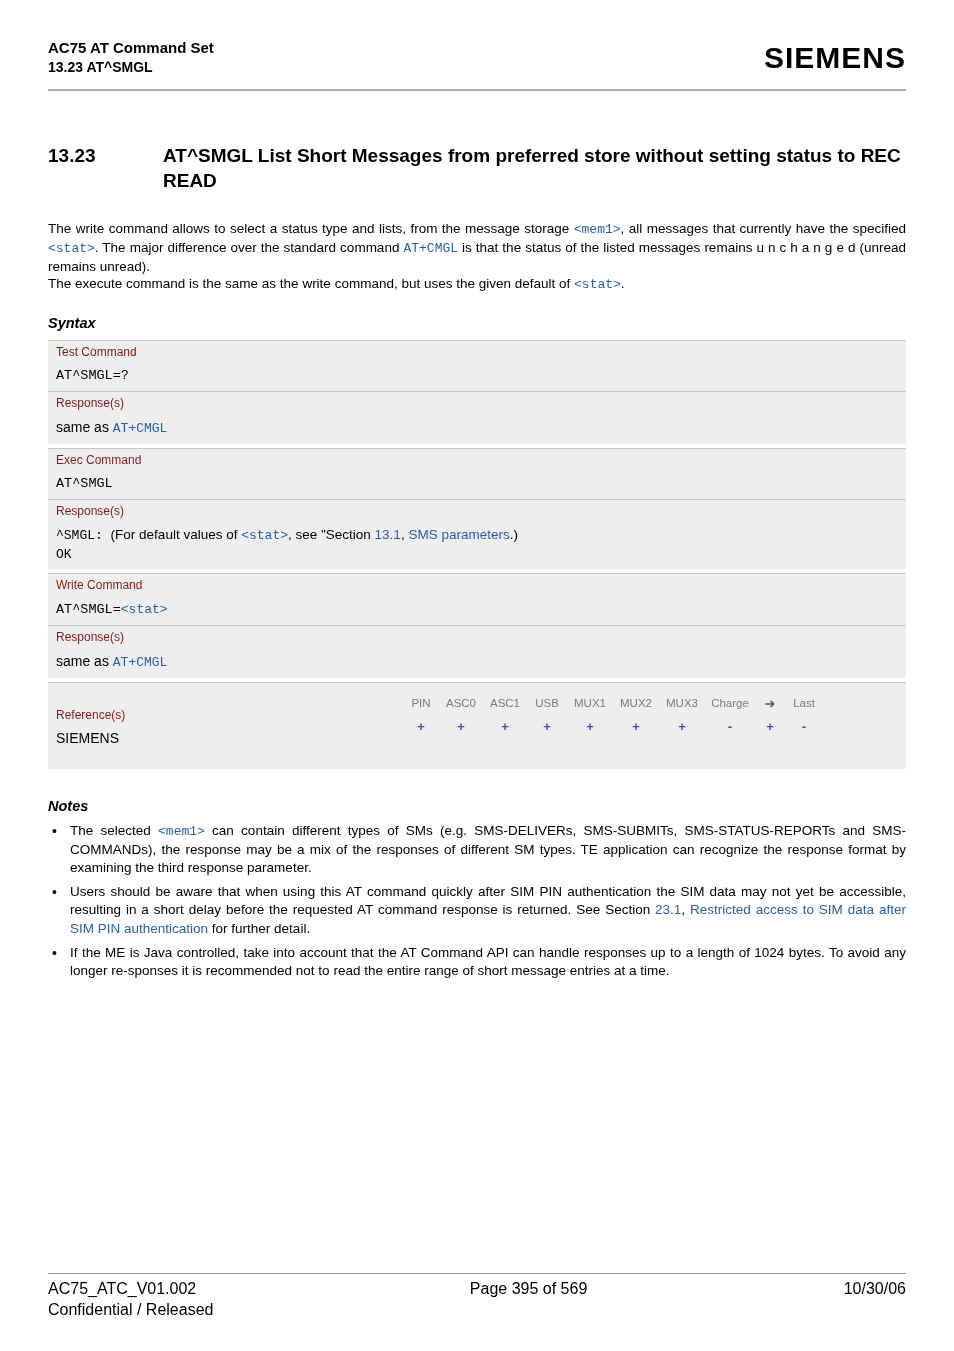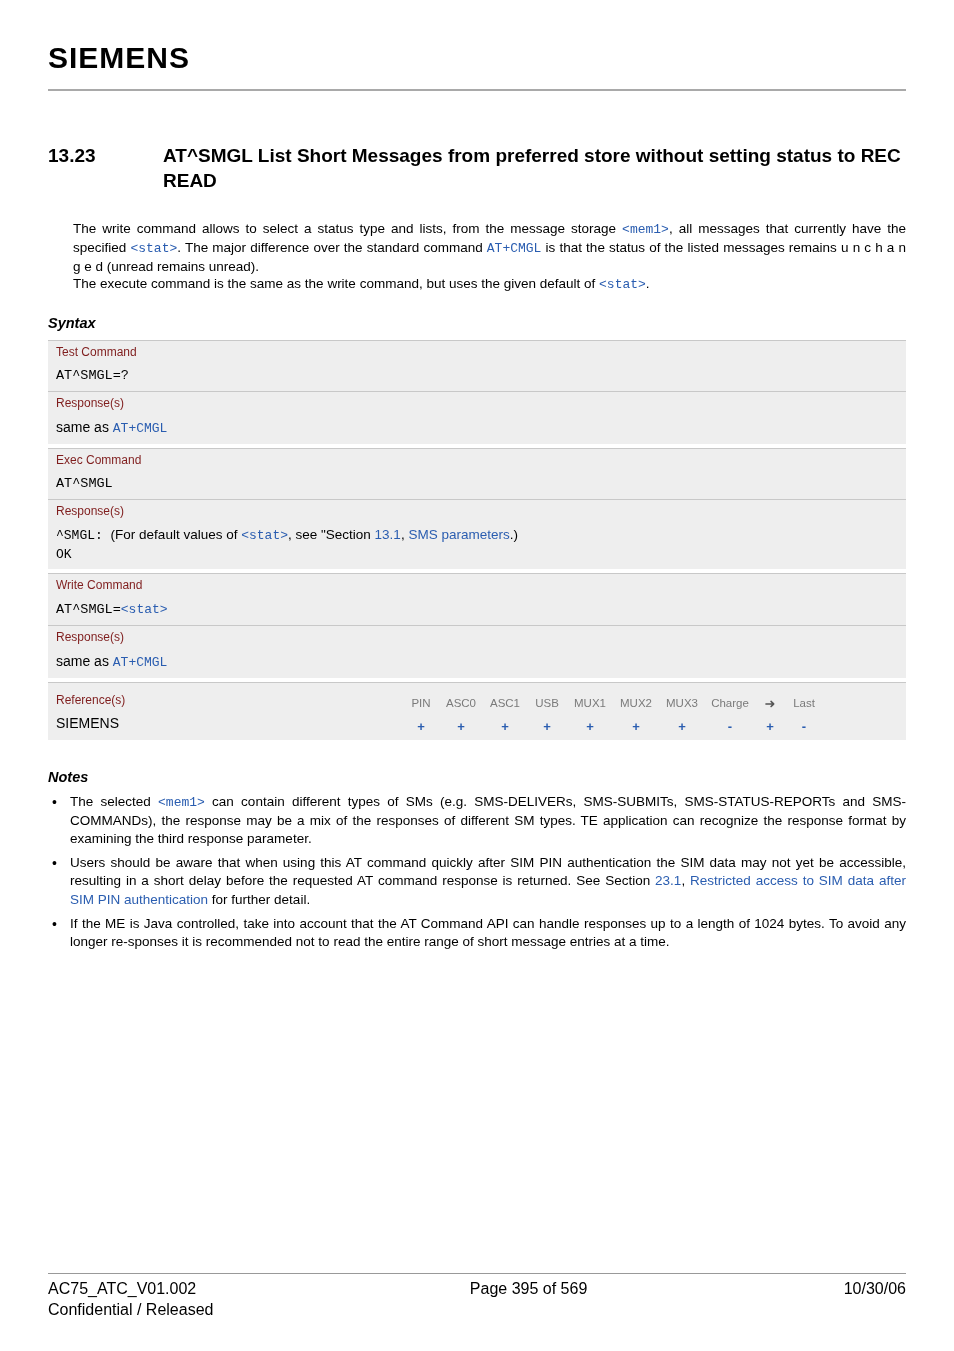--- a/index.html
+++ b/index.html
@@ -55,21 +55,20 @@
     flex-shrink: 0;
   }
   h2.section-title .txt {
     display: inline-block;
   }
   .intro {
     margin-top: 26px;
     text-align: justify;
     font-size: 13.5px;
     line-height: 1.3;
-    margin-left: 25px;
   }
   .mono {
     font-family: "Courier New", monospace;
     color: #2a5db0;
     font-size: 13px;
   }
   .mono-black {
     font-family: "Courier New", monospace;
     color: #000;
     font-size: 13px;
@@ -107,21 +106,21 @@
   .same-as {
     font-size: 14px;
   }
   .ref-block {
     background: #eeeeee;
     border-top: 1px solid #c8c8c8;
     display: flex;
   }
   .ref-left {
     flex: 0 0 355px;
-    padding: 6px 8px;
+    padding: 21px 8px;
   }
   .ref-right {
     flex: 1;
     padding: 12px 4px 4px 0;
   }
   .grid-hdr, .grid-val {
     display: grid;
     grid-template-columns: 36px 44px 44px 40px 46px 46px 46px 50px 30px 38px;
     font-size: 11.5px;
     text-align: center;
@@ -178,20 +177,24 @@
     display: flex;
     justify-content: space-between;
     font http://size: 13px;
     font-size: 16px;
   }
 </style>
 </head>
 <body>
 
 <div class="header-row">
+  <div class="header-left">
+    <div>AC75 AT Command Set</div>
+    <div class="sub">13.23 AT^SMGL</div>
+  </div>
   <div class="brand">SIEMENS</div>
 </div>
 <hr class="rule">
 
 <h2 class="section-title">
   <span class="num">13.23</span>
   <span class="txt">AT^SMGL   List Short Messages from preferred store without setting status to REC READ</span>
 </h2>
 
 <p class="intro">

